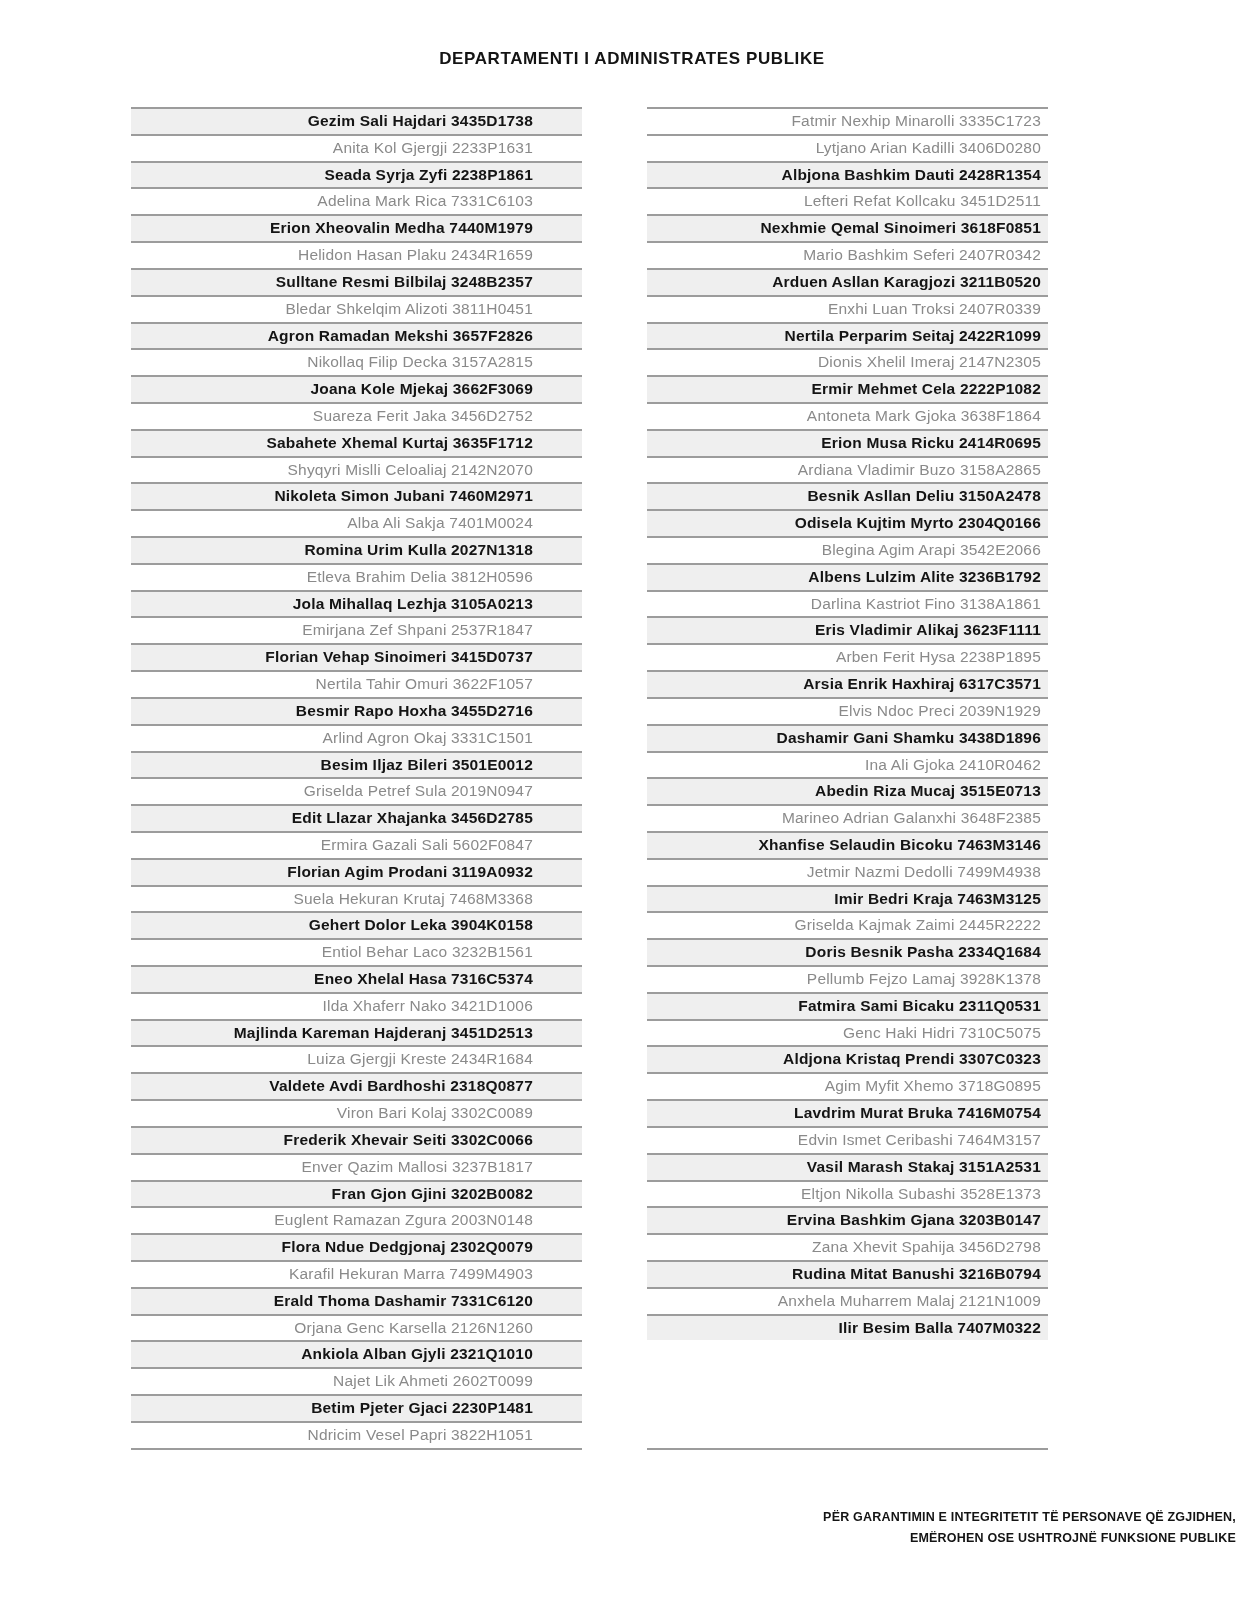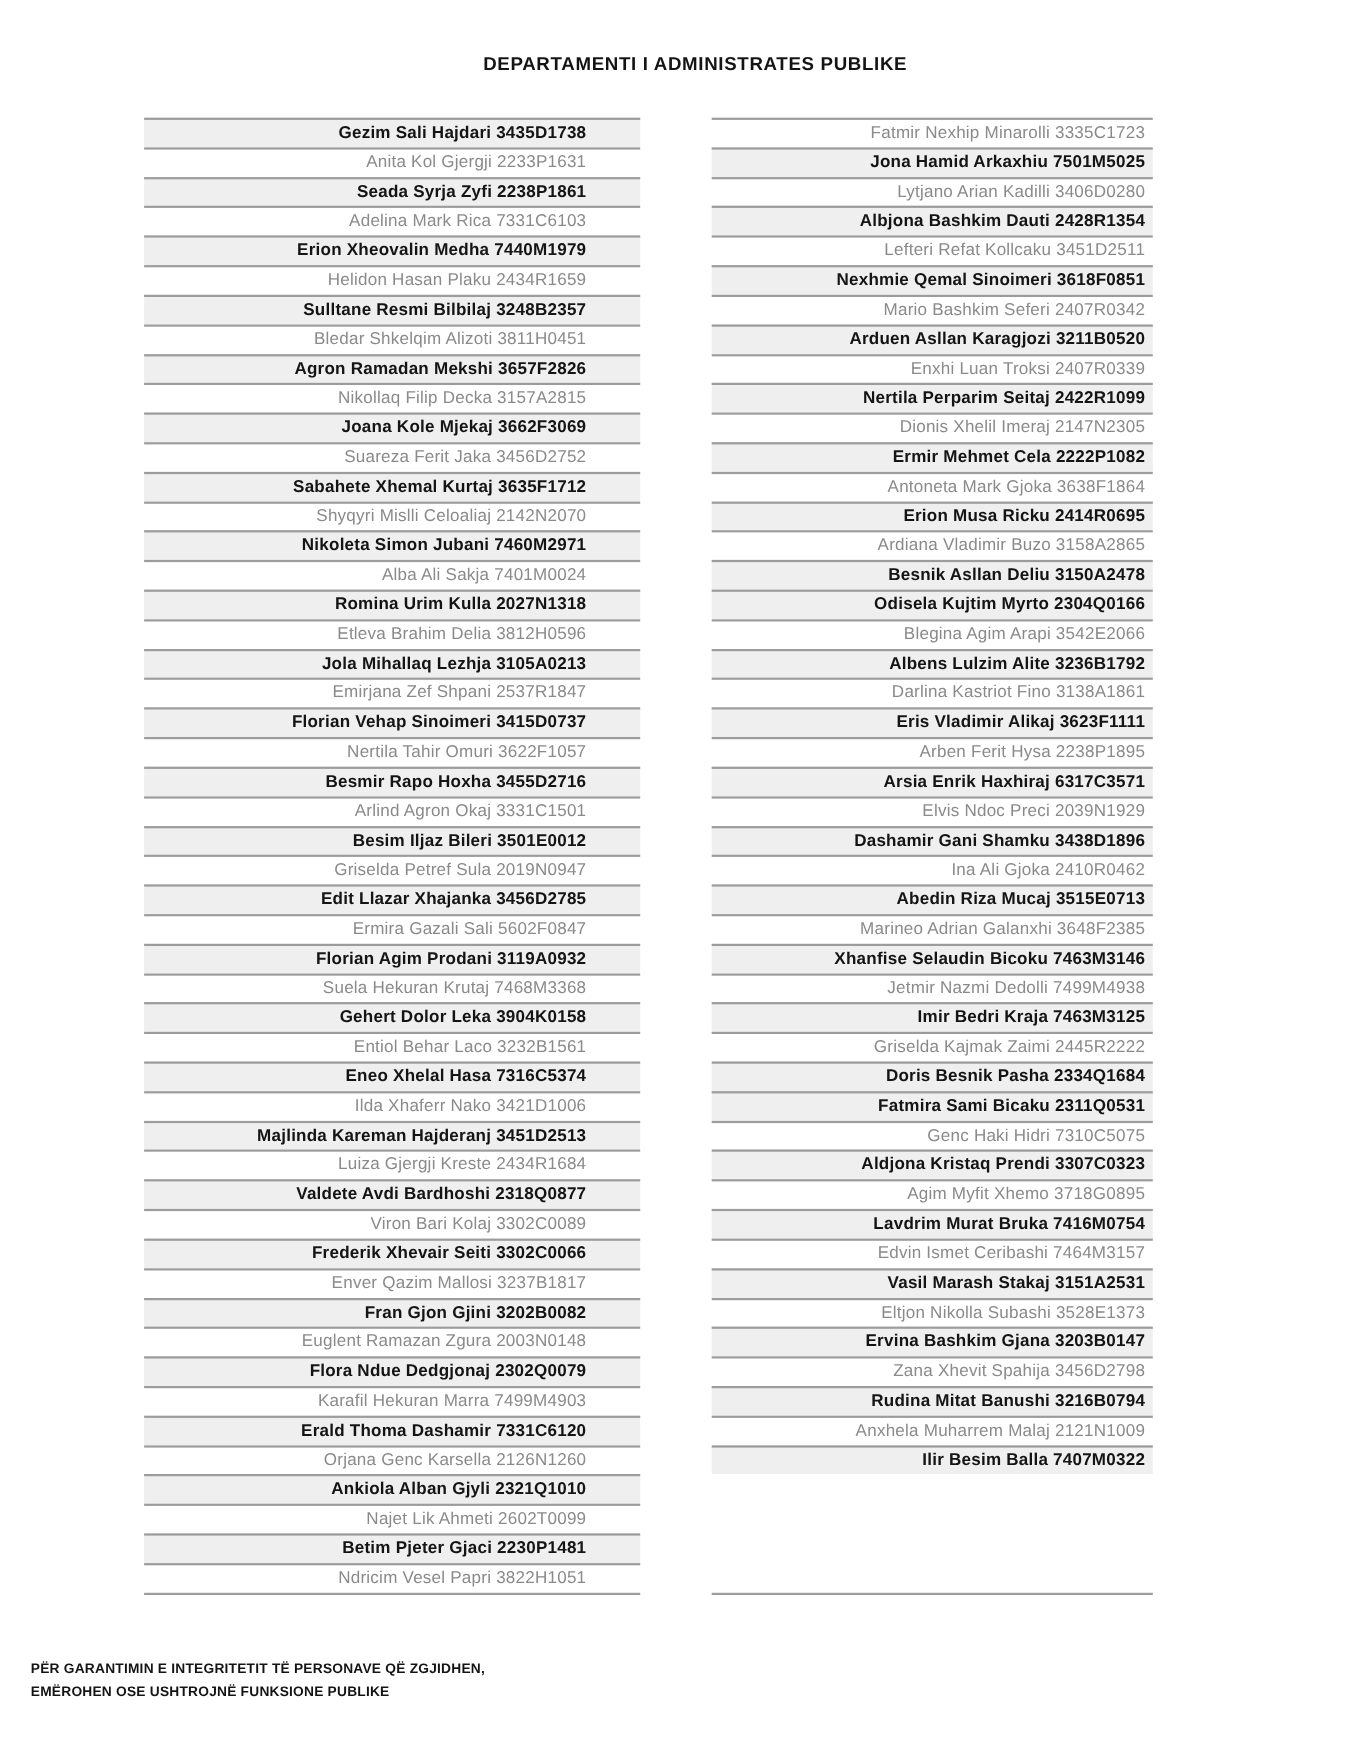--- a/index.html
+++ b/index.html
@@ -49,21 +49,21 @@
   .col-right .row{padding-right:7px;}
   .row.shaded{
     background:var(--row-shade,#efefef);
     color:var(--emphasis-text,#141414);
     font-weight:700;
     padding-left:44px;
   }
   .footer{
     position:absolute;
     top:1507px; left:28px; width:1208px;
-    text-align:left;
+    text-align:right;
     font-size:12.5px;
     font-weight:700;
     line-height:21px;
     letter-spacing:0.2px;
     color:#141414;
   }
 </style>
 </head>
 <body>
 
@@ -119,21 +119,20 @@
         <div class="row">Karafil Hekuran Marra 7499M4903</div>
         <div class="row shaded">Erald Thoma Dashamir 7331C6120</div>
         <div class="row">Orjana Genc Karsella 2126N1260</div>
         <div class="row shaded">Ankiola Alban Gjyli 2321Q1010</div>
         <div class="row">Najet Lik Ahmeti 2602T0099</div>
         <div class="row shaded">Betim Pjeter Gjaci 2230P1481</div>
         <div class="row">Ndricim Vesel Papri 3822H1051</div>
       </div>
     <div class="col col-right">
         <div class="row">Fatmir Nexhip Minarolli 3335C1723</div>
-        <div class="row shaded">Jona Hamid Arkaxhiu 7501M5025</div>
         <div class="row">Lytjano Arian Kadilli 3406D0280</div>
         <div class="row shaded">Albjona Bashkim Dauti 2428R1354</div>
         <div class="row">Lefteri Refat Kollcaku 3451D2511</div>
         <div class="row shaded">Nexhmie Qemal Sinoimeri 3618F0851</div>
         <div class="row">Mario Bashkim Seferi 2407R0342</div>
         <div class="row shaded">Arduen Asllan Karagjozi 3211B0520</div>
         <div class="row">Enxhi Luan Troksi 2407R0339</div>
         <div class="row shaded">Nertila Perparim Seitaj 2422R1099</div>
         <div class="row">Dionis Xhelil Imeraj 2147N2305</div>
         <div class="row shaded">Ermir Mehmet Cela 2222P1082</div>
@@ -151,20 +150,21 @@
         <div class="row">Elvis Ndoc Preci 2039N1929</div>
         <div class="row shaded">Dashamir Gani Shamku 3438D1896</div>
         <div class="row">Ina Ali Gjoka 2410R0462</div>
         <div class="row shaded">Abedin Riza Mucaj 3515E0713</div>
         <div class="row">Marineo Adrian Galanxhi 3648F2385</div>
         <div class="row shaded">Xhanfise Selaudin Bicoku 7463M3146</div>
         <div class="row">Jetmir Nazmi Dedolli 7499M4938</div>
         <div class="row shaded">Imir Bedri Kraja 7463M3125</div>
         <div class="row">Griselda Kajmak Zaimi 2445R2222</div>
         <div class="row shaded">Doris Besnik Pasha 2334Q1684</div>
+        <div class="row">Pellumb Fejzo Lamaj 3928K1378</div>
         <div class="row shaded">Fatmira Sami Bicaku 2311Q0531</div>
         <div class="row">Genc Haki Hidri 7310C5075</div>
         <div class="row shaded">Aldjona Kristaq Prendi 3307C0323</div>
         <div class="row">Agim Myfit Xhemo 3718G0895</div>
         <div class="row shaded">Lavdrim Murat Bruka 7416M0754</div>
         <div class="row">Edvin Ismet Ceribashi 7464M3157</div>
         <div class="row shaded">Vasil Marash Stakaj 3151A2531</div>
         <div class="row">Eltjon Nikolla Subashi 3528E1373</div>
         <div class="row shaded">Ervina Bashkim Gjana 3203B0147</div>
         <div class="row">Zana Xhevit Spahija 3456D2798</div>

